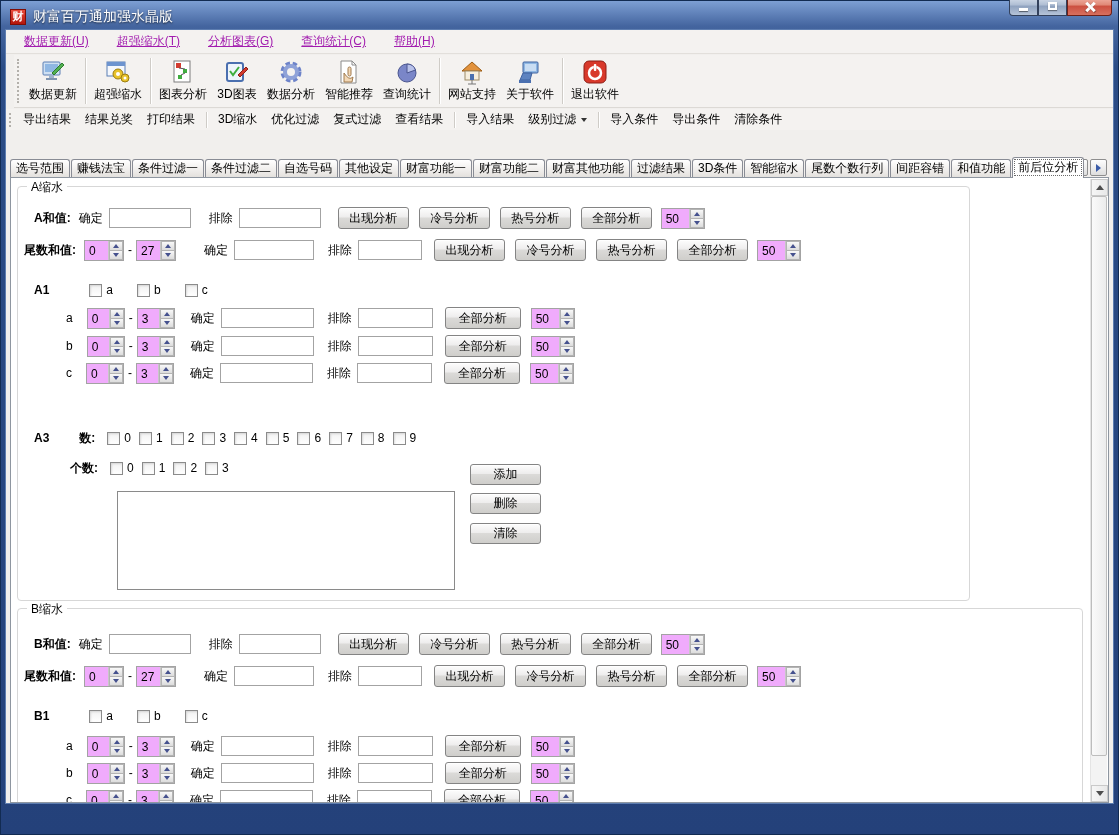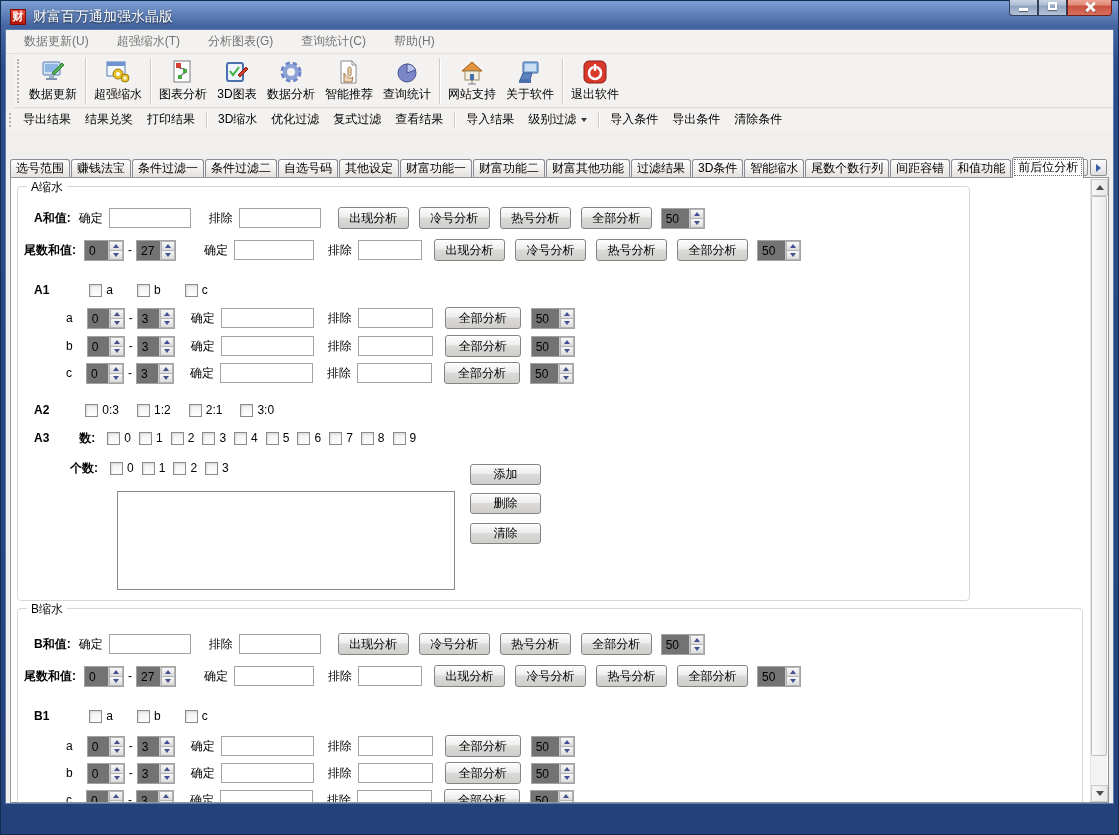--- a/index.html
+++ b/index.html
@@ -24,21 +24,21 @@
   .glyph-close { position:relative; width:11px; height:11px; }
   .glyph-close::before,.glyph-close::after { content:""; position:absolute; left:5px; top:0; width:3px; height:12px; background:#fff;
     box-shadow:0 1px 1px rgba(0,0,0,.4); }
   .glyph-close::before { transform:rotate(45deg); }
   .glyph-close::after { transform:rotate(-45deg); }
 
   
   .client { position:absolute; left:4px; right:4px; top:28px; bottom:30px; background:#f1efed; border:1px solid #5d7db0; overflow:hidden; }
 
   .menubar { position:absolute; left:0; right:0; top:0; height:24px; background:#f4f2f0; display:flex; align-items:center; border-bottom:1px solid #e2dfdb; }
-  .menu-item { font-size:12px; padding:4px 10px; margin-left:8px; color:#737373; }
+  .menu-item { font-size:12px; padding:4px 10px; margin-left:8px; color:#a21caf;text-decoration:underline; }
 
   .toolbar1 { position:absolute; left:8px; right:0; top:25px; height:53px; background:#f4f2f0; display:flex; align-items:center; border-bottom:1px solid #dcd9d5; }
   .grip { width:5px; height:44px; border-left:2px dotted #b3b0ab; margin:0 2px 0 3px; }
   .grip.small { height:14px; }
   .tb-btn { display:flex; flex-direction:column; align-items:center; justify-content:center; padding:2px 4px; min-width:50px; height:48px; border:1px solid transparent; border-radius:2px; }
   .tb-btn .ticon { width:28px; height:28px; display:flex; align-items:center; justify-content:center; }
   .tb-btn .tlabel { font-size:12px; margin-top:1px; white-space:nowrap; }
   .tsep { width:1px; height:46px; background:#cfccc7; box-shadow:1px 0 0 #fff; margin:0 3px; }
 
   .toolbar2 { position:absolute; left:0; right:0; top:79px; height:21px; background:#f4f2f0; display:flex; align-items:center; }
@@ -68,21 +68,21 @@
   
   .gbox { position:absolute; border:1px solid #d7d7d7; border-radius:4px; }
   .gtitle { position:absolute; top:-8px; left:9px; background:#fff; padding:0 4px; font-size:12px; }
   .frow { position:absolute; left:0; right:20px; display:flex; align-items:center; height:22px; }
   .lbl { font-size:12px; white-space:nowrap; }
   .b { font-weight:bold; }
   .txt { height:20px; border:1px solid #a3a3a3; background:#fff; font-size:12px; padding:0 3px; font-family:"Liberation Sans",sans-serif; }
   .btn { height:22px; padding:0 7px; font-size:12px; white-space:nowrap; color:#000; font-family:"Liberation Sans",sans-serif;
     border:1px solid #848484; border-radius:3px;
     background:linear-gradient(180deg,#fdfdfd,#eeeded 45%,#dbdad8 50%,#cfcecb); box-shadow:inset 0 1px 0 #fff; }
-  .spin { display:inline-flex; height:21px; border:1px solid #a3a3a3; background:#737373; }
+  .spin { display:inline-flex; height:21px; border:1px solid #a3a3a3; background:#f0abfc; }
   .spin .sv { font-size:12px; padding:3px 3px 0 4px; flex:1; }
   .sarrs { display:flex; flex-direction:column; width:15px; border-left:1px solid #c7c7c7; }
   .sa { flex:1; display:flex; align-items:center; justify-content:center; background:linear-gradient(180deg,#f8f8f8,#dcdcdc); border:1px solid #b4b4b4; }
   .sa + .sa { border-top:none; }
   .sa.up::after { content:""; width:0; height:0; border-left:3px solid transparent; border-right:3px solid transparent; border-bottom:4px solid #45518e; }
   .sa.dn::after { content:""; width:0; height:0; border-left:3px solid transparent; border-right:3px solid transparent; border-top:4px solid #45518e; }
   .cbi { display:flex; align-items:center; }
   .cb { width:13px; height:13px; border:1px solid #8b8b8b; background:linear-gradient(180deg,#f1f1f1,#fff); box-shadow:inset 1px 1px 2px rgba(0,0,0,.12); }
   .cbl { font-size:12px; margin-left:4px; }
   .dash { font-size:12px; margin:0 4px; }
@@ -467,39 +467,20 @@
           <button class="btn w76 ml12">全部分析</button>
           <span class="spin w44 ml10">
               <span class="sv">50</span>
               <span class="sarrs">
                 <span class="sa up"></span>
                 <span class="sa dn"></span>
               </span>
             </span>
         </div>
 
-        <div class="frow gap18" style="top:212px;">
-          <span class="lbl b ml16">A2</span>
-          <span class="cbi ml36">
-              <span class="cb"></span>
-              <span class="cbl">0:3</span>
-            </span>
-          <span class="cbi">
-              <span class="cb"></span>
-              <span class="cbl">1:2</span>
-            </span>
-          <span class="cbi">
-              <span class="cb"></span>
-              <span class="cbl">2:1</span>
-            </span>
-          <span class="cbi">
-              <span class="cb"></span>
-              <span class="cbl">3:0</span>
-            </span>
-        </div>
 
         <div class="frow gap8" style="top:240px;">
           <span class="lbl b ml16">A3</span>
           <span class="lbl b ml30">数:</span>
           <span class="cbi ml12">
               <span class="cb"></span>
               <span class="cbl">0</span>
             </span>
           <span class="cbi">
               <span class="cb"></span>

